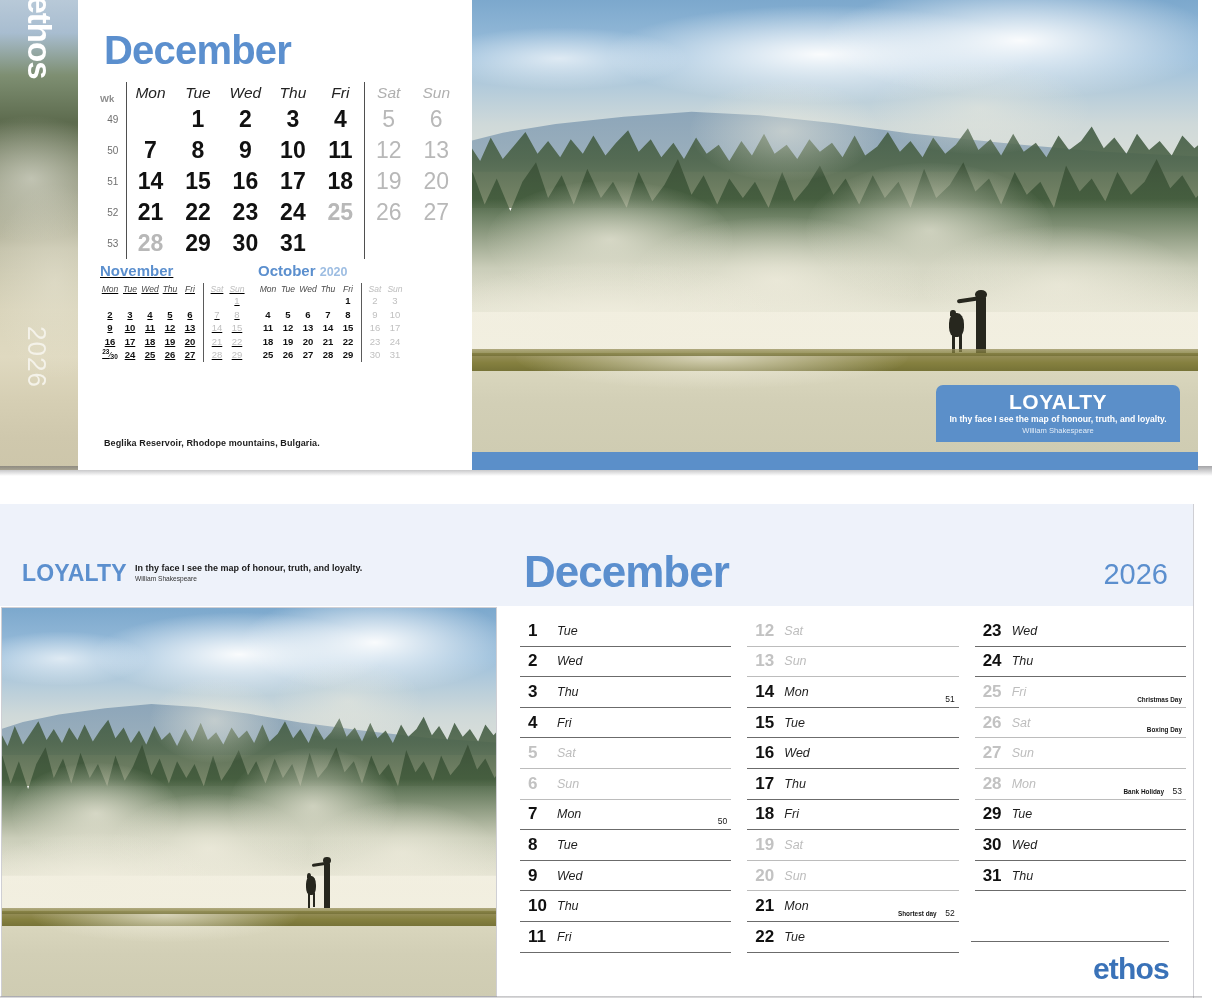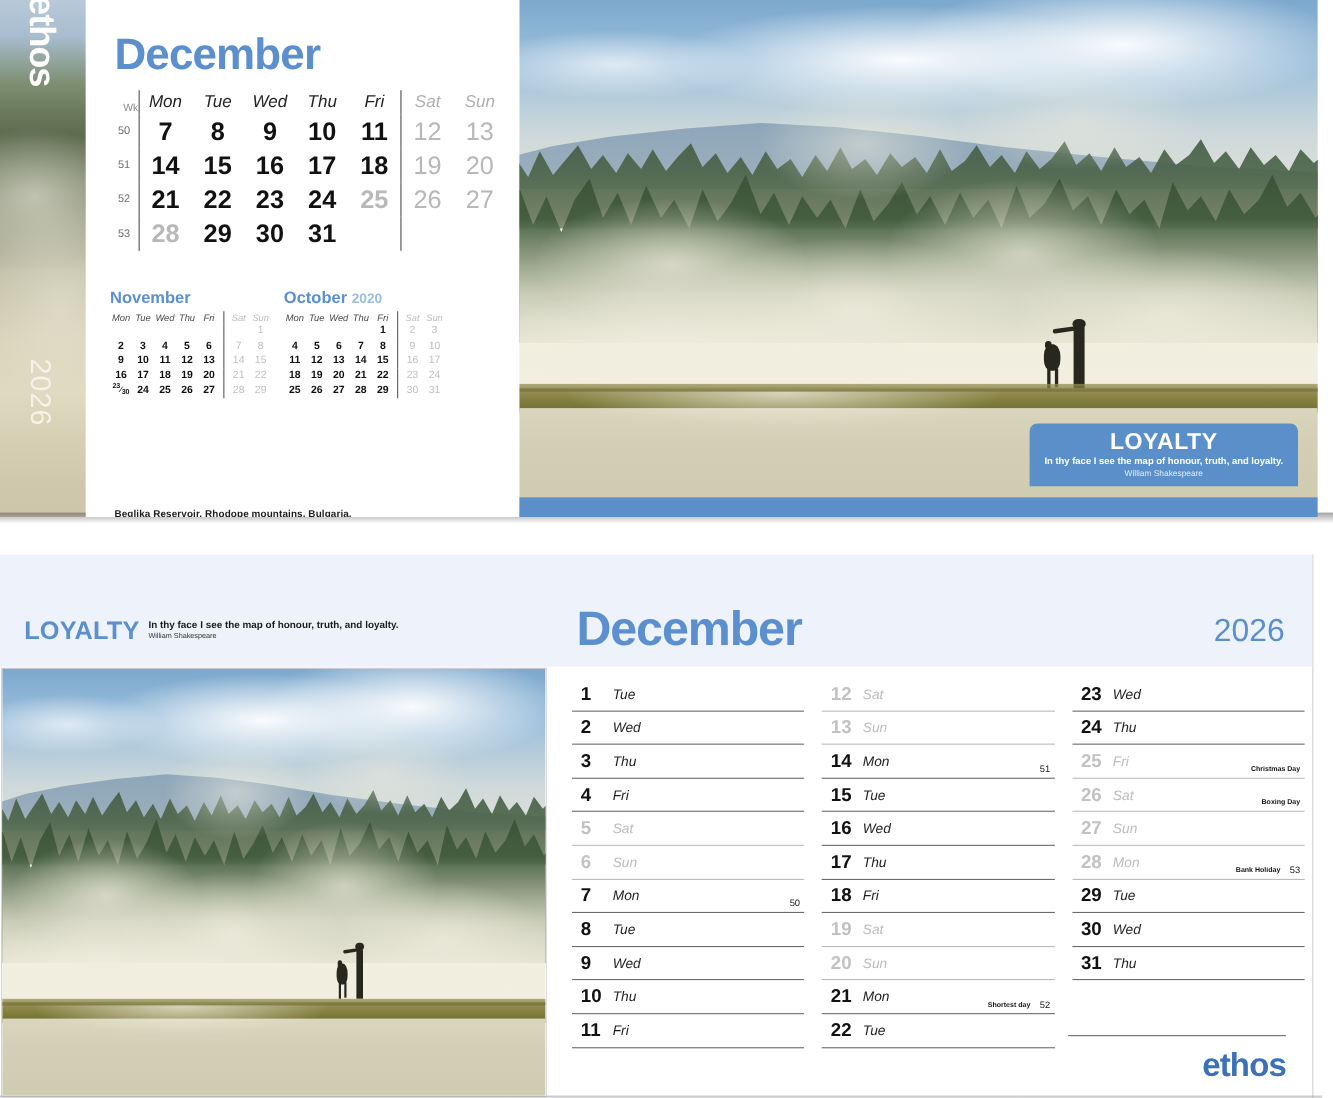--- a/index.html
+++ b/index.html
@@ -66,22 +66,22 @@
     letter-spacing: -.8px;
   }
 
   
   #main-grid {
     position: absolute; left: 22px; top: 82px; width: 360px;
   }
   table.grid { border-collapse: collapse; width: 360px; }
   table.grid td, table.grid th { padding: 0; }
   .wk-head {
-    width: 26px; font-size: 9.5px; color: #8d8d8d; font-weight: normal;
-    text-align: right; padding-bottom: 4px; vertical-align: bottom;
+    width: 26px; font-size: 9.5px; color: #8d8d8d; font-weight: bold;
+    text-align: left; padding-bottom: 4px; vertical-align: bottom;
   }
   .dow {
     font-size: 15.5px; font-style: italic; color: #232323; font-weight: normal;
     text-align: center; width: 48px; padding-bottom: 3px;
   }
   .dow.we { color: #b0b0b0; }
   .wk-num {
     font-size: 10px; color: #6f6f6f; text-align: center; vertical-align: middle;
     height: 31px;
   }
@@ -92,21 +92,21 @@
   .daycell.we { color: #b8b8b8; font-weight: normal; }
   .daycell.dim { color: #b8b8b8; }
   .vline-cell { padding: 0 !important; }
   .vline {
     width: 1px; background: #4f4f4f; height: 31px; margin: 0 auto;
   }
   .vline.head { height: 22px; }
 
   
   .mini-wrap { position: absolute; top: 262px; }
-  #mini-prev { left: 22px; }
+  #mini-prev { left: 22px; text-decoration: underline; }
   #mini-next { left: 180px; }
   .mini-title {
     font-size: 15px; font-weight: bold; color: #5b8fce; margin-bottom: 4px;
   }
   .mini-title .yr { color: #9dbde2; font-size: 12.5px; font-weight: bold; }
   table.mini { border-collapse: collapse; }
   table.mini td, table.mini th { padding: 0; }
   .mdow {
     font-size: 8.5px; font-style: italic; color: #4a4a4a; font-weight: normal;
     text-align: center; width: 20px; padding-bottom: 2px;
@@ -117,22 +117,22 @@
     text-align: center; height: 13.5px; width: 20px;
   }
   .mday.we { color: #c0c0c0; font-weight: normal; }
   .mvline { width: 1px; background: #5a5a5a; height: 13.5px; margin: 0 auto; }
   .mvline.head { height: 11px; }
   .mvcell { padding: 0 3px !important; width: 7px; }
   .frac { font-size: 7px; line-height: 1; }
   .frac sup, .frac sub { font-size: 6.5px; }
 
   #photo-caption {
-    position: absolute; left: 26px; top: 462px;
-    font-size: 9px; font-weight: bold; color: #1c1c1c; letter-spacing: .1px; text-decoration: underline;
+    position: absolute; left: 26px; top: 438px;
+    font-size: 9px; font-weight: bold; color: #1c1c1c; letter-spacing: .1px;
   }
 
   
   #top-photo {
     position: absolute; left: 472px; top: 0; width: 726px; height: 452px;
     overflow: hidden; z-index: 1;
   }
   #top-photo-blue {
     position: absolute; left: 472px; top: 452px; width: 726px; height: 18px;
     background: #5b8fc9; z-index: 1;
@@ -331,20 +331,36 @@
             <th class="dow">Thu</th>
             <th class="dow">Fri</th>
             <th class="vline-cell">
                 <div class="vline head"></div>
               </th>
             <th class="dow we">Sat</th>
             <th class="dow we">Sun</th>
           </tr>
         </thead>
         <tbody id="grid-body">
+            <tr>
+              <td class="wk-num">49</td>
+              <td class="vline-cell">
+                <div class="vline"></div>
+              </td>
+              <td class="daycell"></td>
+              <td class="daycell">1</td>
+              <td class="daycell">2</td>
+              <td class="daycell">3</td>
+              <td class="daycell">4</td>
+              <td class="vline-cell">
+                <div class="vline"></div>
+              </td>
+              <td class="daycell we">5</td>
+              <td class="daycell we">6</td>
+            </tr>
             <tr>
               <td class="wk-num">50</td>
               <td class="vline-cell">
                 <div class="vline"></div>
               </td>
               <td class="daycell">7</td>
               <td class="daycell">8</td>
               <td class="daycell">9</td>
               <td class="daycell">10</td>
               <td class="daycell">11</td>

